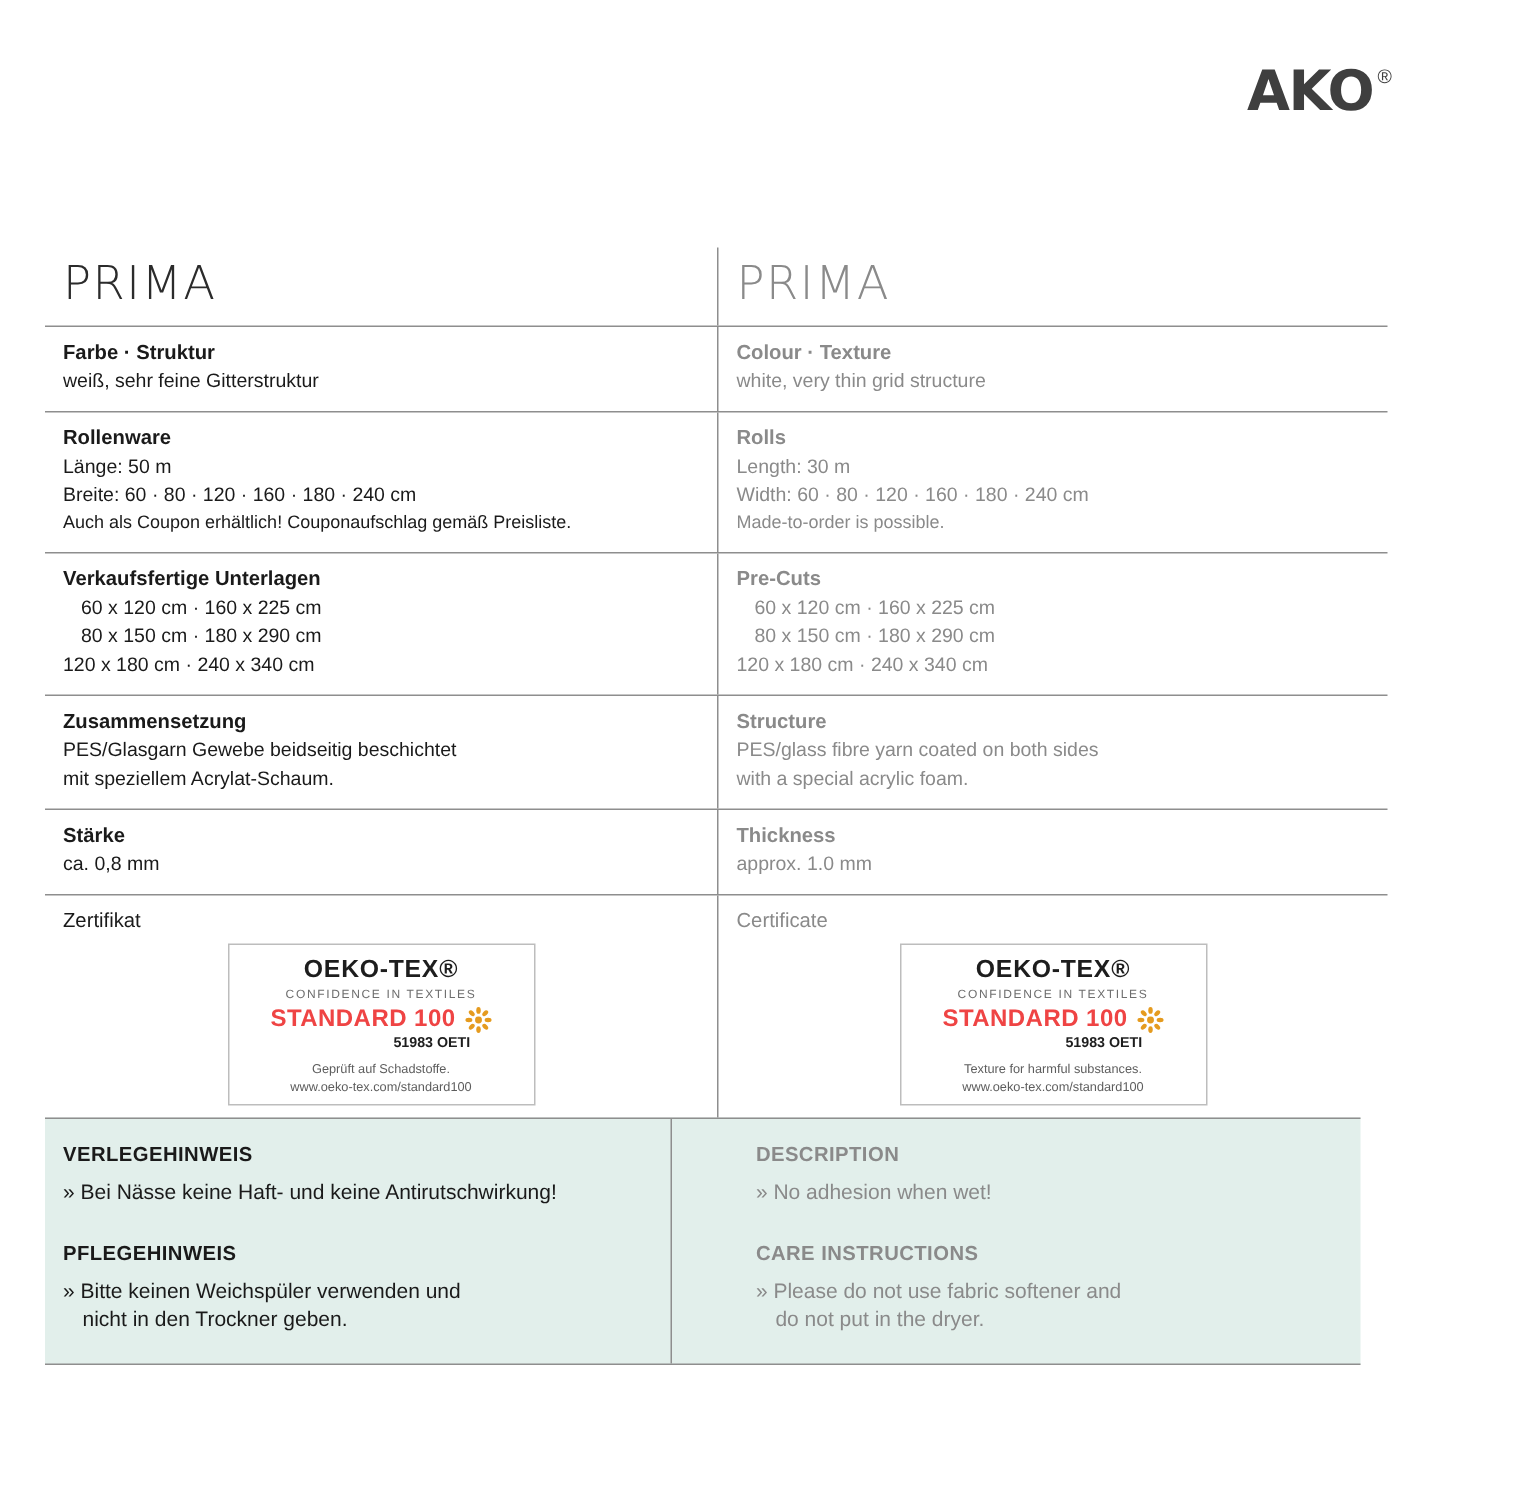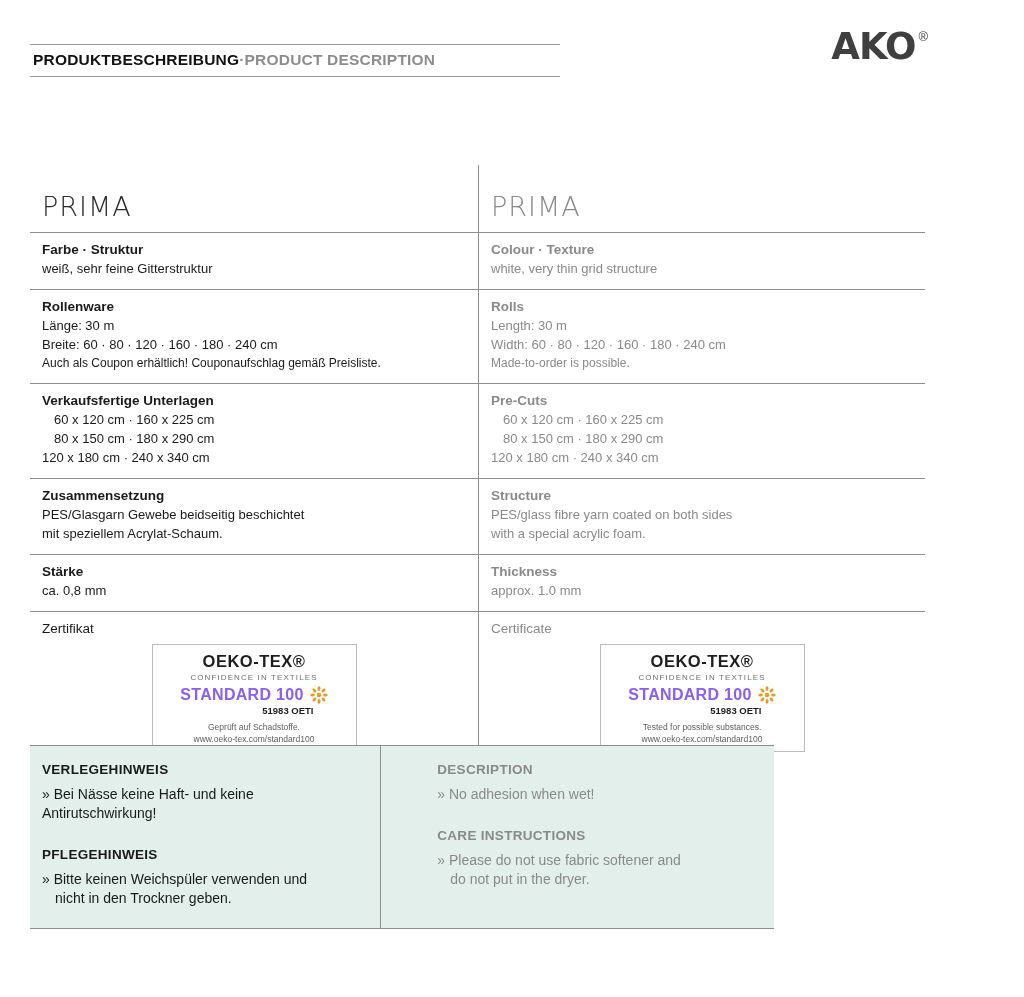--- a/index.html
+++ b/index.html
@@ -46,21 +46,21 @@
     white-space: nowrap;
   }
   .header-title .de { color: #111111; }
   .header-title .sep { color: #8d8d8d; }
   .header-title .en { color: #8d8d8d; }
 
   
   .logo {
     position: absolute;
     right: 96px;
-    top: 28px;
+    top: 42px;
     display: flex;
     align-items: flex-start;
     justify-content: center;
   }
   .logo-text {
     font-family: "DejaVu Sans", sans-serif;
     font-size: 37px;
     font-weight: bold;
     color: #3f3f3f;
     letter-spacing: -1px;
@@ -94,25 +94,24 @@
     border-right: 1px solid #8e8e8e;
   }
   .col-right {
     width: 446px;
   }
   .de-text { color: #1a1a1a; }
   .en-text { color: #8a8a8a; }
 
   .title-row .col { padding: 6px 12px 10px 12px; }
   .product-title {
-    font-size: 27px;
+    font-size: 31px;
     font-weight: 300;
     letter-spacing: 1px;
     font-family: "DejaVu Sans", sans-serif;
-    margin-top: 20px;
   }
   .product-title.de { color: #2b2b2b; }
   .product-title.en { color: #8a8a8a; }
 
   .field-label {
     font-size: 13.5px;
     font-weight: bold;
     margin-bottom: 2px;
   }
   .field-line {
@@ -150,21 +149,21 @@
   }
   .ot-mid {
     display: flex;
     align-items: center;
     justify-content: center;
     margin-top: 4px;
   }
   .ot-std {
     font-size: 16px;
     font-weight: bold;
-    color: #8b5cf6;
+    color: #ef4444;
     letter-spacing: 0.3px;
   }
   .ot-flower {
     margin-left: 6px;
     line-height: 0;
   }
   .ot-num {
     font-size: 9.5px;
     font-weight: bold;
     color: #1d1d1d;
@@ -177,21 +176,21 @@
     color: #5d5d5d;
     margin-top: 5px;
     line-height: 12px;
   }
 
   
   .notes {
     position: absolute;
     left: 30px;
     top: 745px;
-    width: 744px;
+    width: 877px;
     background: #e2efeb;
     border-top: 1px solid #8e8e8e;
     border-bottom: 1px solid #8e8e8e;
     display: flex;
     box-sizing: border-box;
     gap: 44px;
   }
   .notes-col {
     box-sizing: border-box;
     padding: 16px 12px 20px 12px;
@@ -212,27 +211,20 @@
     font-size: 14px;
     line-height: 19px;
   }
   .notes-item .cont { padding-left: 13px; display: block; }
 </style>
 </head>
 <body>
 
 <div class="page">
 
-  <div class="header">
-    <div class="header-rule-top"></div>
-    <div class="header-title">
-      <span class="de">PRODUKTBESCHREIBUNG</span><span class="sep">·</span><span class="en">PRODUCT DESCRIPTION</span>
-    </div>
-    <div class="header-rule-bottom"></div>
-  </div>
 
   <div class="logo">
     <span class="logo-text">AKO</span>
     <span class="logo-reg">®</span>
   </div>
 
   <div class="sheet">
 
     <div class="row title-row">
       <div class="col col-left">
@@ -250,21 +242,21 @@
       </div>
       <div class="col col-right en-text">
         <div class="field-label">Colour · Texture</div>
         <div class="field-line">white, very thin grid structure</div>
       </div>
     </div>
 
     <div class="row">
       <div class="col col-left de-text">
         <div class="field-label">Rollenware</div>
-        <div class="field-line">Länge: 30 m</div>
+        <div class="field-line">Länge: 50 m</div>
         <div class="field-line">Breite: 60 · 80 · 120 · 160 · 180 · 240 cm</div>
         <div class="field-line small">Auch als Coupon erhältlich! Couponaufschlag gemäß Preisliste.</div>
       </div>
       <div class="col col-right en-text">
         <div class="field-label">Rolls</div>
         <div class="field-line">Length: 30 m</div>
         <div class="field-line">Width: 60 · 80 · 120 · 160 · 180 · 240 cm</div>
         <div class="field-line small">Made-to-order is possible.</div>
       </div>
     </div>
@@ -361,21 +353,21 @@
                     <ellipse cx="13.5" cy="4.5" rx="1.5" ry="2.3" transform="rotate(45 13.5 4.5)"></ellipse>
                     <ellipse cx="4.5" cy="13.5" rx="1.5" ry="2.3" transform="rotate(45 4.5 13.5)"></ellipse>
                     <ellipse cx="13.5" cy="13.5" rx="1.5" ry="2.3" transform="rotate(-45 13.5 13.5)"></ellipse>
                   </g>
                 </g>
               </svg>
             </span>
           </div>
           <div class="ot-num">51983 OETI</div>
           <div class="ot-foot">
-            <div>Tested for possible substances.</div>
+            <div>Texture for harmful substances.</div>
             <div>www.oeko-tex.com/standard100</div>
           </div>
         </div>
       </div>
     </div>
 
   </div>
 
   <div class="notes">
     <div class="notes-col notes-left de-text">

